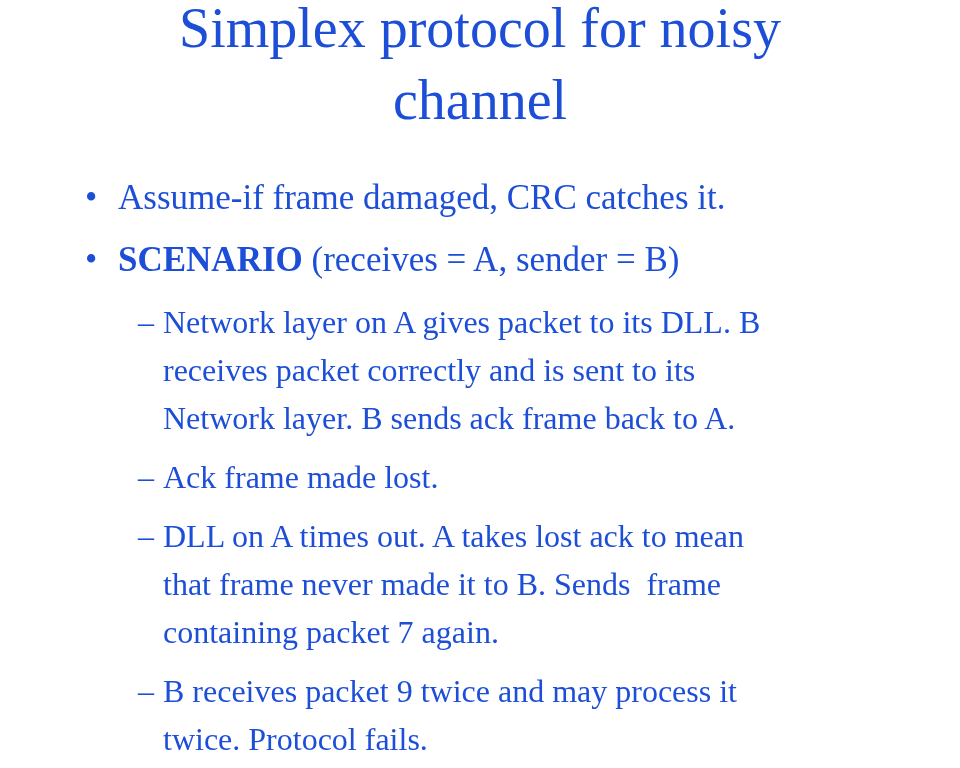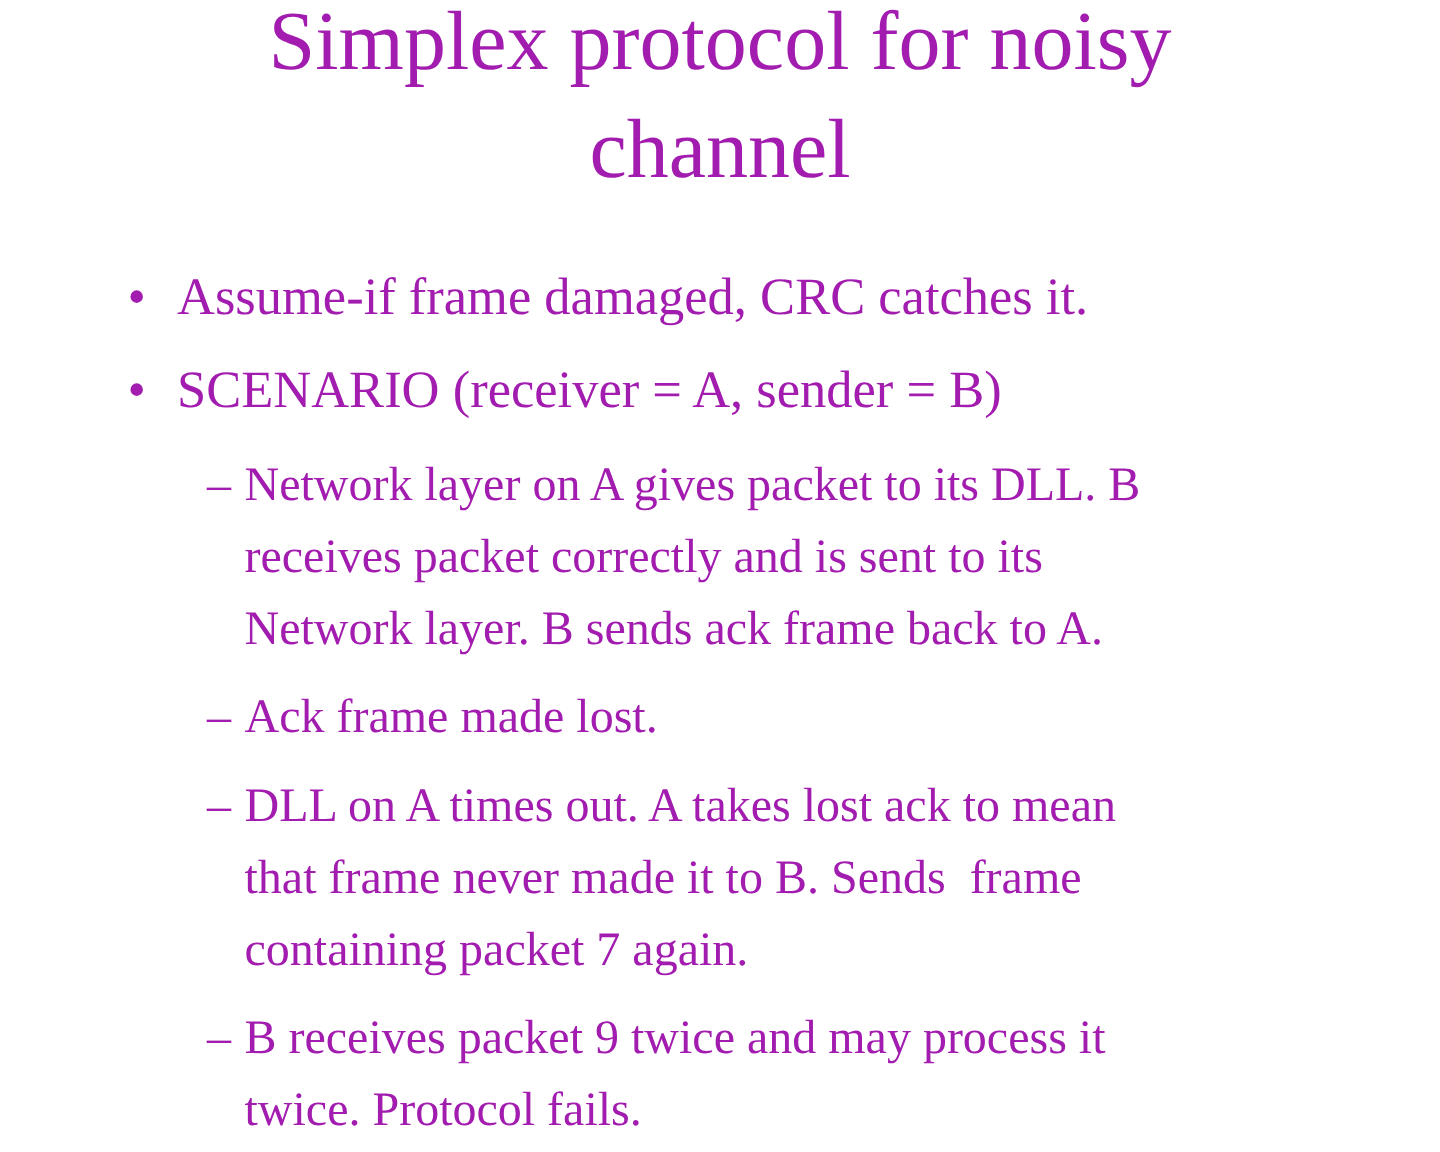--- a/index.html
+++ b/index.html
@@ -5,21 +5,21 @@
   html, body {
     margin: 0;
     padding: 0;
     background: #888;
   }
   .slide {
     position: relative;
     width: 960px;
     height: 768px;
     background: #ffffff;
-    color: #a21caf;
+    color: #1d4ed8;
     font-family: "Liberation Serif", "DejaVu Serif", serif;
     overflow: hidden;
   }
   .slide-title {
     margin-top: -8px;
     font-size: 56px;
     line-height: 72px;
     text-align: center;
     white-space: pre-line;
     font-weight: normal;
@@ -45,41 +45,41 @@
     margin-bottom: 11px;
   }
   .bullet-l2 .marker {
     flex: 0 0 25px;
   }
   .btext {
     white-space: pre-wrap;
     flex: 1 1 auto;
   }
   .bold {
-    font-weight: normal;
+    font-weight: bold;
   }
 </style>
 </head>
 <body>
 
 <div class="slide">
 
   <h1 class="slide-title">Simplex protocol for noisy
 channel</h1>
 
   <div class="content">
 
     <div class="bullet-l1">
       <span class="marker">•</span>
       <div class="btext">Assume-if frame damaged, CRC catches it.</div>
     </div>
 
     <div class="bullet-l1">
       <span class="marker">•</span>
-      <div class="btext"><span class="bold">SCENARIO</span><span> (receiver = A, sender = B)</span></div>
+      <div class="btext"><span class="bold">SCENARIO</span><span> (receives = A, sender = B)</span></div>
     </div>
 
     <div class="bullet-l2">
       <span class="marker">–</span>
       <div class="btext">Network layer on A gives packet to its DLL. B
 receives packet correctly and is sent to its
 Network layer. B sends ack frame back to A.</div>
     </div>
 
     <div class="bullet-l2">

